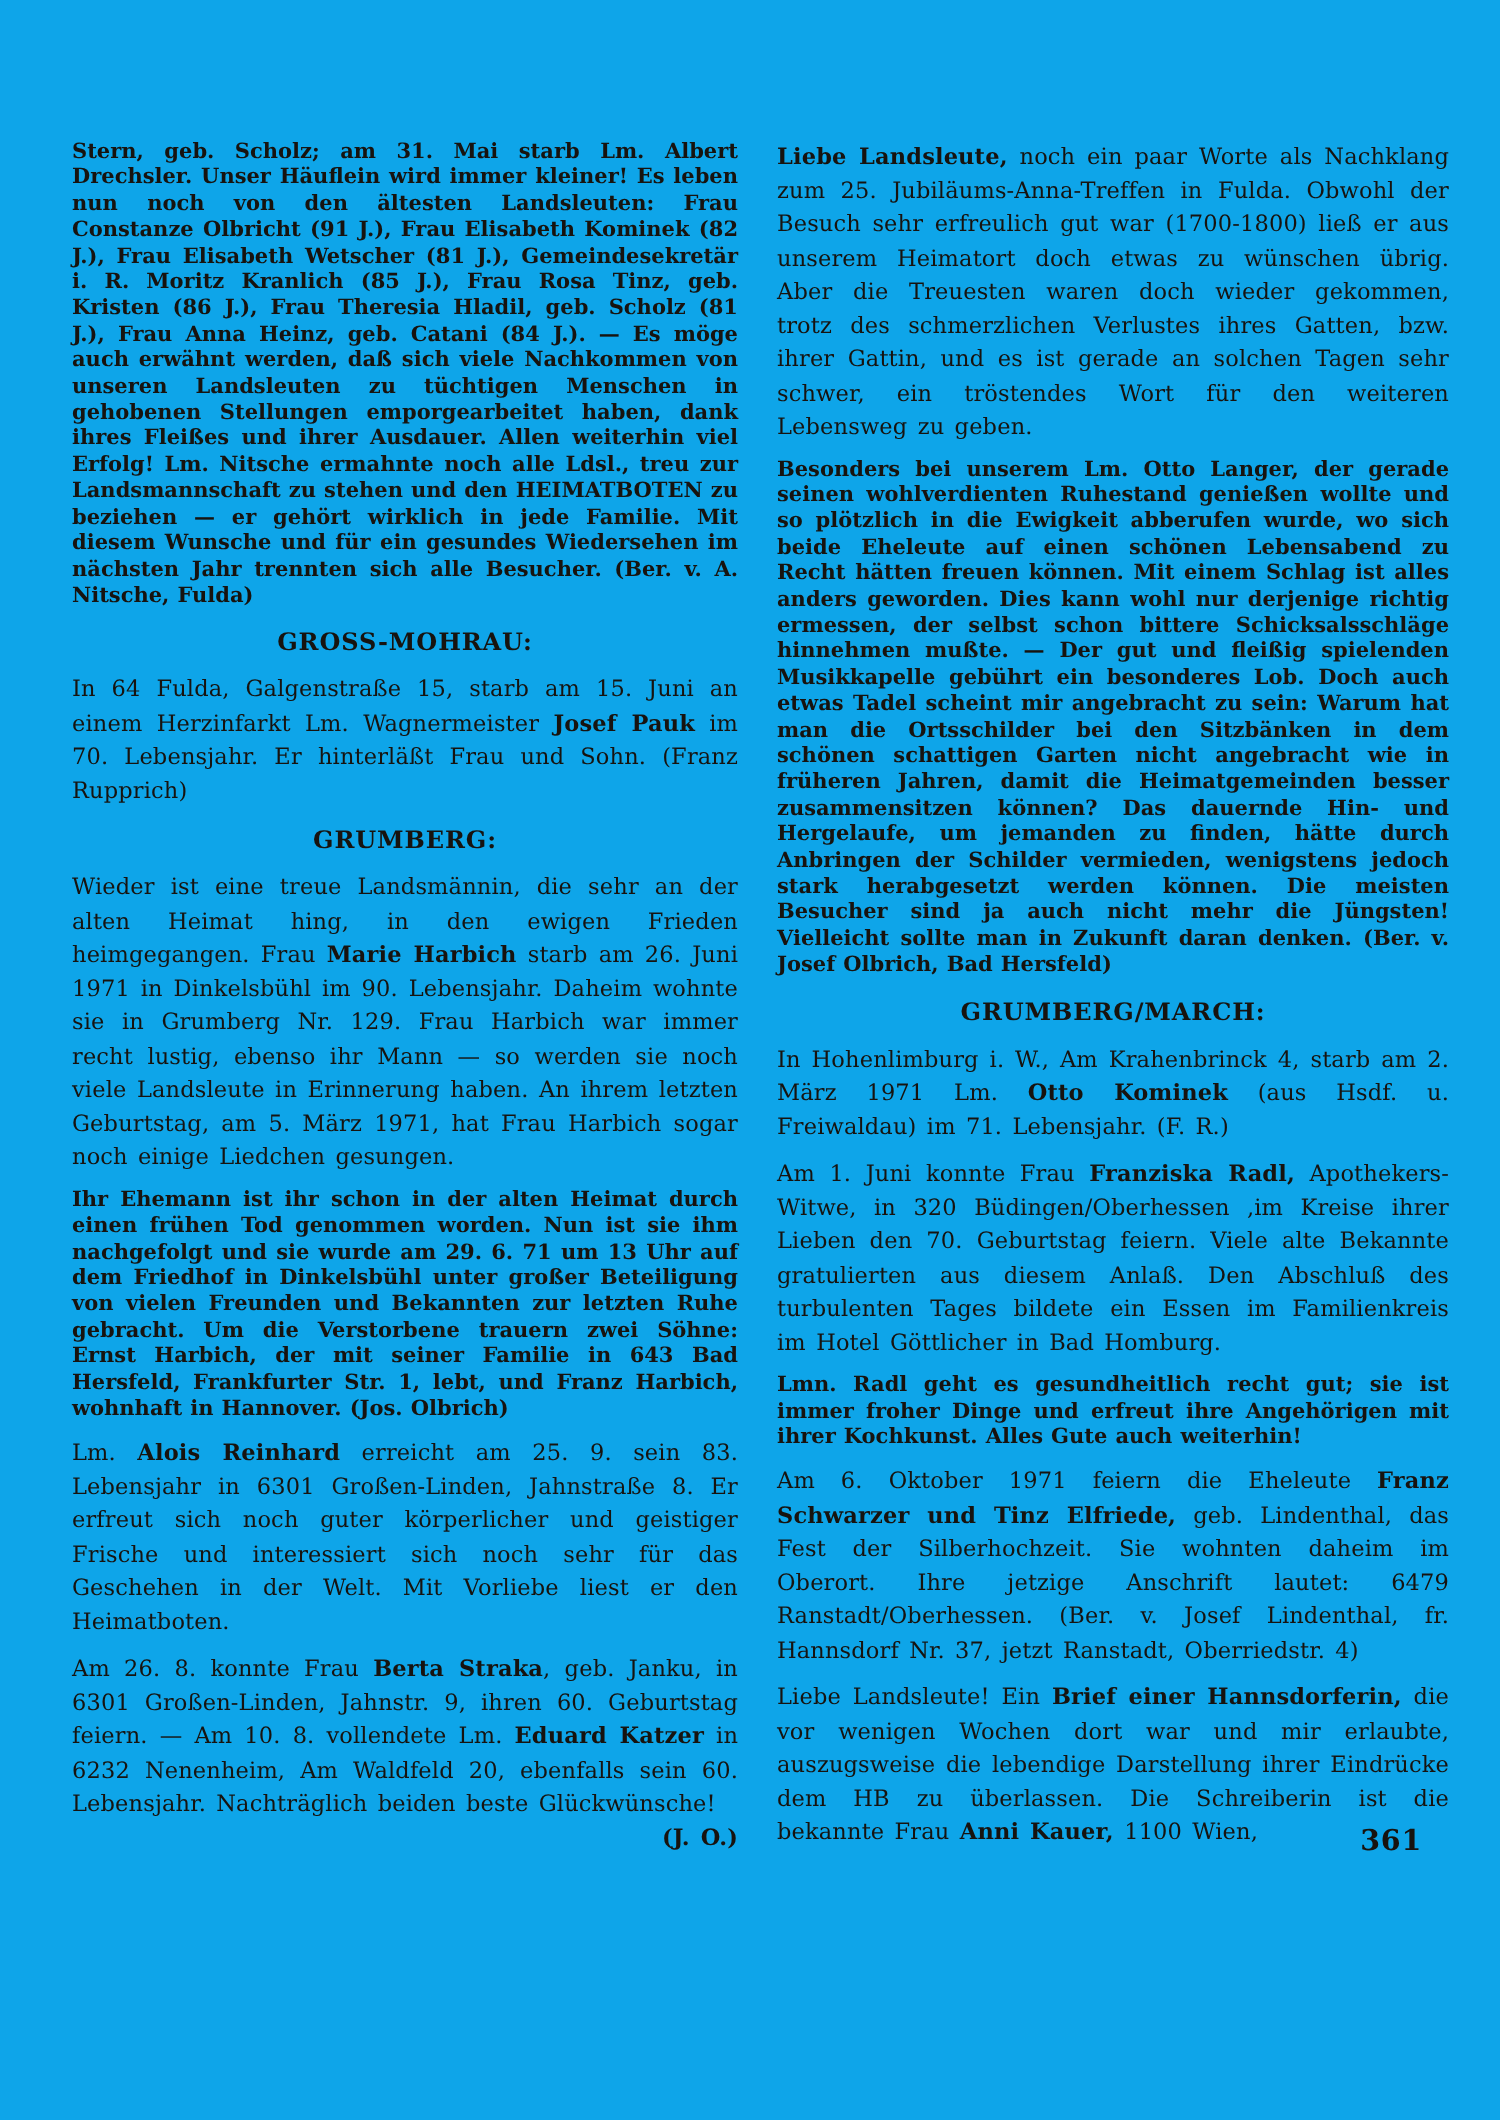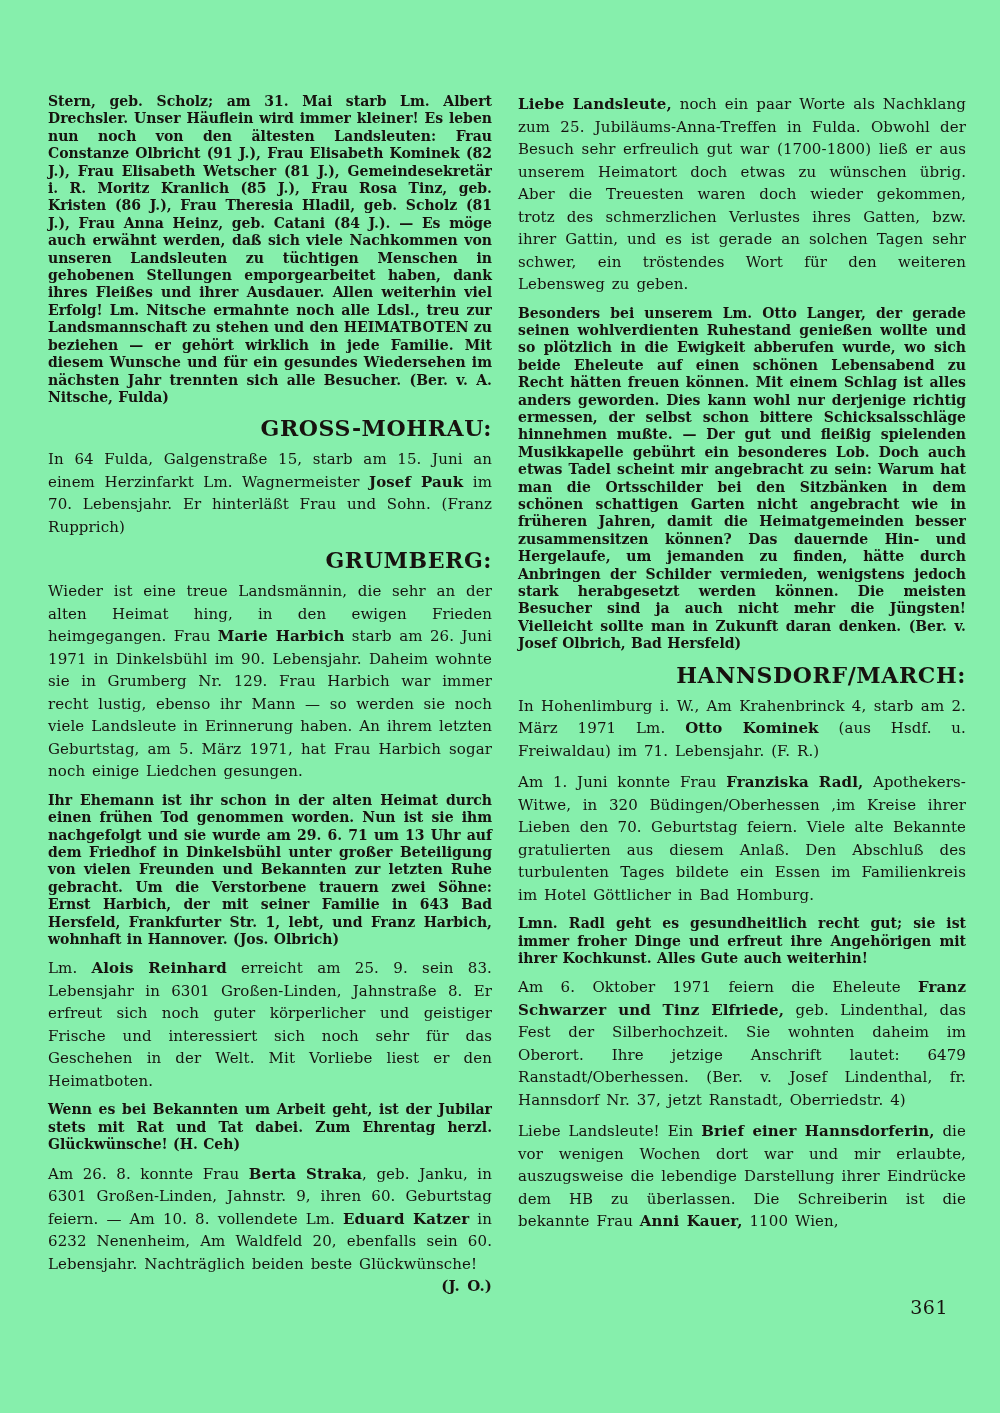--- a/index.html
+++ b/index.html
@@ -4,21 +4,21 @@
 <style>
   html, body { margin: 0; padding: 0; }
   body {
     width: 1000px; height: 1413px;
     background: #e9e9e7;
     font-family: "DejaVu Serif", serif;
   }
   .page {
     position: relative;
     width: 1000px; height: 1413px;
-    background: #86efac;
+    background: #0ea5e9;
     color: #17130f;
     overflow: hidden;
   }
   .col {
     position: absolute;
     top: 93px;
     text-align: justify;
   }
   .col-left  { left: 48px;  width: 444px; }
   .col-right { left: 518px; width: 448px; }
@@ -32,59 +32,58 @@
   }
   p.para-small {
     font-size: 14px;
     line-height: 17.4px;
     font-weight: bold;
     word-spacing: 0.5px;
     letter-spacing: 0;
     margin: 0 0 9px 0;
   }
   h2.heading {
-    font-size: 22px;
+    font-size: 16px;
     line-height: 24px;
     font-weight: bold;
     letter-spacing: 0.6px;
-    text-align: right;
+    text-align: center;
     margin: 10px 0 8px 0;
   }
   .col > :first-child { margin-top: 0; }
   .b { font-weight: bold; }
   .sig-right { float: right; font-weight: bold; }
 
   .page-number {
     position: absolute;
-    top: 1296px;
+    top: 1216px;
     right: 52px;
     font-size: 19px;
-    font-weight: normal;
+    font-weight: bold;
     letter-spacing: 0.5px;
   }
 </style>
 </head>
 <body>
 
 <div class="page">
   <div class="col col-left">
       <p class="para para-small"><span>Stern, geb. Scholz; am 31. Mai starb Lm. Albert Drechsler. Unser Häuflein wird immer kleiner! Es leben nun noch von den ältesten Landsleuten: Frau Constanze Olbricht (91 J.), Frau Elisabeth Kominek (82 J.), Frau Elisabeth Wetscher (81 J.), Gemeindesekretär i. R. Moritz Kranlich (85 J.), Frau Rosa Tinz, geb. Kristen (86 J.), Frau Theresia Hladil, geb. Scholz (81 J.), Frau Anna Heinz, geb. Catani (84 J.). — Es möge auch erwähnt werden, daß sich viele Nachkommen von unseren Landsleuten zu tüchtigen Menschen in gehobenen Stellungen emporgearbeitet haben, dank ihres Fleißes und ihrer Ausdauer. Allen weiterhin viel Erfolg! Lm. Nitsche ermahnte noch alle Ldsl., treu zur Landsmannschaft zu stehen und den HEIMATBOTEN zu beziehen — er gehört wirklich in jede Familie. Mit diesem Wunsche und für ein gesundes Wiedersehen im nächsten Jahr trennten sich alle Besucher. (Ber. v. A. Nitsche, Fulda)</span></p>
       <h2 class="heading"><span>GROSS-MOHRAU:</span></h2>
       <p class="para"><span>In 64 Fulda, Galgenstraße 15, starb am 15. Juni an einem Herzinfarkt Lm. Wagnermeister </span><span class="b">Josef Pauk</span><span> im 70. Lebensjahr. Er hinterläßt Frau und Sohn. (Franz Rupprich)</span></p>
       <h2 class="heading"><span>GRUMBERG:</span></h2>
       <p class="para"><span>Wieder ist eine treue Landsmännin, die sehr an der alten Heimat hing, in den ewigen Frieden heimgegangen. Frau </span><span class="b">Marie Harbich</span><span> starb am 26. Juni 1971 in Dinkelsbühl im 90. Lebensjahr. Daheim wohnte sie in Grumberg Nr. 129. Frau Harbich war immer recht lustig, ebenso ihr Mann — so werden sie noch viele Landsleute in Erinnerung haben. An ihrem letzten Geburtstag, am 5. März 1971, hat Frau Harbich sogar noch einige Liedchen gesungen.</span></p>
       <p class="para para-small"><span>Ihr Ehemann ist ihr schon in der alten Heimat durch einen frühen Tod genommen worden. Nun ist sie ihm nachgefolgt und sie wurde am 29. 6. 71 um 13 Uhr auf dem Friedhof in Dinkelsbühl unter großer Beteiligung von vielen Freunden und Bekannten zur letzten Ruhe gebracht. Um die Verstorbene trauern zwei Söhne: Ernst Harbich, der mit seiner Familie </span><span class="b">in 643 Bad Hersfeld, Frankfurter Str. 1,</span><span> lebt, und Franz Harbich, wohnhaft in Hannover. (Jos. Olbrich)</span></p>
       <p class="para"><span>Lm. </span><span class="b">Alois Reinhard</span><span> erreicht am 25. 9. sein 83. Lebensjahr in 6301 Großen-Linden, Jahnstraße 8. Er erfreut sich noch guter körperlicher und geistiger Frische und interessiert sich noch sehr für das Geschehen in der Welt. Mit Vorliebe liest er den Heimatboten.</span></p>
-      <p class="para para-small"><span>Wenn es bei Bekannten um Arbeit geht, ist der Jubilar stets mit Rat und Tat dabei. Zum Ehrentag herzl. Glückwünsche! (H. Ceh)</span></p>
       <p class="para"><span>Am 26. 8. konnte Frau </span><span class="b">Berta Straka</span><span>, geb. Janku, in 6301 Großen-Linden, Jahnstr. 9, ihren 60. Geburtstag feiern. — Am 10. 8. vollendete Lm. </span><span class="b">Eduard Katzer</span><span> in 6232 Nenenheim, Am Waldfeld 20, ebenfalls sein 60. Lebensjahr. Nachträglich beiden beste Glückwünsche!</span><span class="sig-right">(J. O.)</span></p>
     </div>
   <div class="col col-right">
       <p class="para"><span class="b">Liebe Landsleute,</span><span> noch ein paar Worte als Nachklang zum 25. Jubiläums-Anna-Treffen in Fulda. Obwohl der Besuch sehr erfreulich gut war (1700-1800) ließ er aus unserem Heimatort doch etwas zu wünschen übrig. Aber die Treuesten waren doch wieder gekommen, trotz des schmerzlichen Verlustes ihres Gatten, bzw. ihrer Gattin, und es ist gerade an solchen Tagen sehr schwer, ein tröstendes Wort für den weiteren Lebensweg zu geben.</span></p>
       <p class="para para-small"><span>Besonders bei unserem Lm. Otto Langer, der gerade seinen wohlverdienten Ruhestand genießen wollte und so plötzlich in die Ewigkeit abberufen wurde, wo sich beide Eheleute auf einen schönen Lebensabend zu Recht hätten freuen können. Mit einem Schlag ist alles anders geworden. Dies kann wohl nur derjenige richtig ermessen, der selbst schon bittere Schicksalsschläge hinnehmen mußte. — Der gut und fleißig spielenden Musikkapelle gebührt ein besonderes Lob. Doch auch etwas Tadel scheint mir angebracht zu sein: Warum hat man die Ortsschilder bei den Sitzbänken in dem schönen schattigen Garten nicht angebracht wie in früheren Jahren, damit die Heimatgemeinden besser zusammensitzen können? Das dauernde Hin- und Hergelaufe, um jemanden zu finden, hätte durch Anbringen der Schilder vermieden, wenigstens jedoch stark herabgesetzt werden können. Die meisten Besucher sind ja auch nicht mehr die Jüngsten! Vielleicht sollte man in Zukunft daran denken. (Ber. v. Josef Olbrich, Bad Hersfeld)</span></p>
-      <h2 class="heading"><span>HANNSDORF/MARCH:</span></h2>
+      <h2 class="heading"><span>GRUMBERG/MARCH:</span></h2>
       <p class="para"><span>In Hohenlimburg i. W., Am Krahenbrinck 4, starb am 2. März 1971 Lm. </span><span class="b">Otto Kominek</span><span> (aus Hsdf. u. Freiwaldau) im 71. Lebensjahr. (F. R.)</span></p>
       <p class="para"><span>Am 1. Juni konnte Frau </span><span class="b">Franziska Radl,</span><span> Apothekers-Witwe, in 320 Büdingen/Oberhessen ,im Kreise ihrer Lieben den 70. Geburtstag feiern. Viele alte Bekannte gratulierten aus diesem Anlaß. Den Abschluß des turbulenten Tages bildete ein Essen im Familienkreis im Hotel Göttlicher in Bad Homburg.</span></p>
       <p class="para para-small"><span>Lmn. Radl geht es gesundheitlich recht gut; sie ist immer froher Dinge und erfreut ihre Angehörigen mit ihrer Kochkunst. Alles Gute auch weiterhin!</span></p>
       <p class="para"><span>Am 6. Oktober 1971 feiern die Eheleute </span><span class="b">Franz Schwarzer und Tinz Elfriede,</span><span> geb. Lindenthal, das Fest der Silberhochzeit. Sie wohnten daheim im Oberort. Ihre jetzige Anschrift lautet: 6479 Ranstadt/Oberhessen. (Ber. v. Josef Lindenthal, fr. Hannsdorf Nr. 37, jetzt Ranstadt, Oberriedstr. 4)</span></p>
       <p class="para"><span>Liebe Landsleute! Ein </span><span class="b">Brief einer Hannsdorferin,</span><span> die vor wenigen Wochen dort war und mir erlaubte, auszugsweise die lebendige Darstellung ihrer Eindrücke dem HB zu überlassen. Die Schreiberin ist die bekannte Frau </span><span class="b">Anni Kauer,</span><span> 1100 Wien,</span></p>
     </div>
   <div class="page-number">361</div>
 </div>
 
 </body></html>

